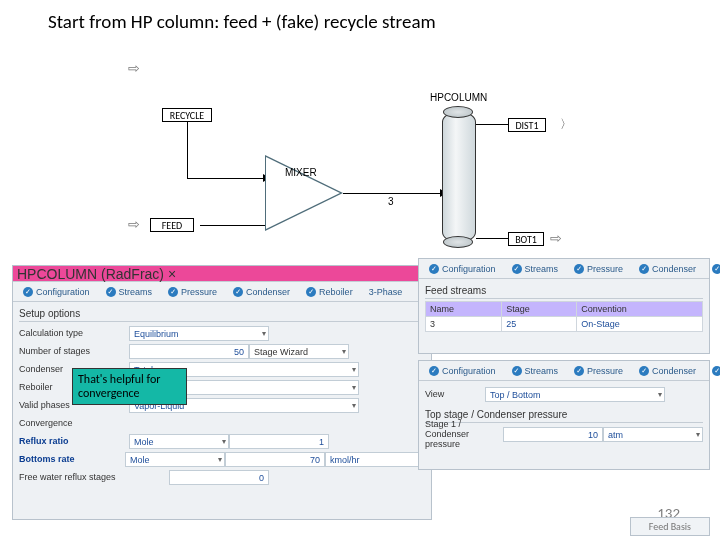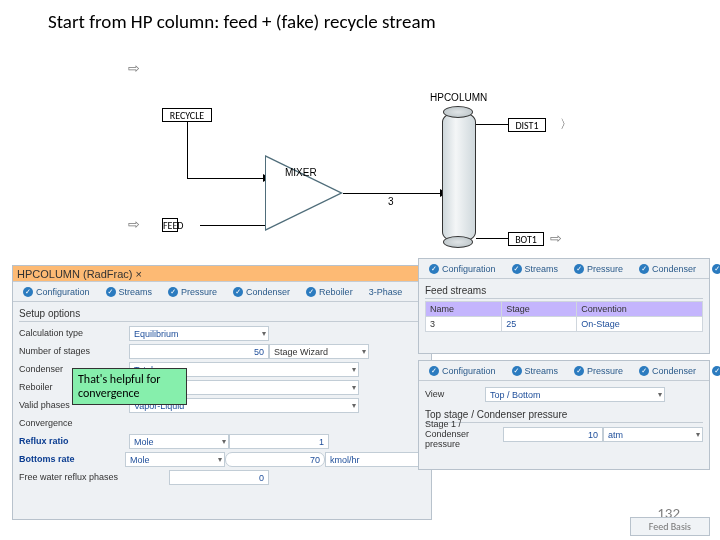--- a/index.html
+++ b/index.html
@@ -202,21 +202,21 @@
   }
   .highlight-red {
     outline: 2px solid #d11a1a;
     outline-offset: -1px;
   }
   .note-box {
     position: absolute;
     left: 72px;
     top: 368px;
     width: 115px;
-    background: #86efac;
+    background: #14b8a6;
     border: 1px solid #333;
     font-size: 12px;
     padding: 3px 5px;
     line-height: 1.2;
     z-index: 5;
   }
   .blue-bold-row .lbl { color: #0b3d91; font-weight: bold; }
   .table-mini {
     width: 100%;
     border-collapse: collapse;
@@ -235,23 +235,23 @@
     right: 10px;
     background: #f0f3f6;
     border: 1px solid #b8c2cc;
     font-size: 10px;
     padding: 2px 18px;
     color: #777;
     z-index: 3;
   }
   .titlebar {
     height: 16px;
-    background: #fdba74;
+    background: #ec4899;
     border-bottom: 1px solid #c4ccd4;
-    font-size: 11px;
+    font-size: 14px;
     color: #333;
     padding: 1px 4px;
     display: flex;
     align-items: center;
   }
   .small-arrow {
     position: absolute;
     font-size: 14px;
     color: #777;
   }
@@ -264,21 +264,21 @@
 
 <div class="flowsheet">
   <span class="small-arrow" style="left:-2px;top:0;">⇨</span>
 
   <div class="fs-box" style="left:32px;top:48px;width:50px;height:14px;">RECYCLE</div>
 
   <div class="vline" style="left:57px;top:62px;height:56px;"></div>
   <div class="hline" style="left:57px;top:118px;width:78px;"></div>
   <div class="arrowhead" style="left:133px;top:114px;"></div>
 
-  <div class="fs-box" style="left:32px;top:158px;width:16px;height:14px;">FEED</div>
+  <div class="fs-box" style="left:20px;top:158px;width:44px;height:14px;">FEED</div>
   <span class="small-arrow" style="left:-2px;top:156px;">⇨</span>
   <div class="hline" style="left:70px;top:165px;width:66px;"></div>
   <div class="vline" style="left:136px;top:118px;height:47px;"></div>
 
   <div class="mixer"></div>
   <div class="mixer-hole"></div>
   <div class="fs-label mixer-label">MIXER</div>
 
   <div class="hline" style="left:213px;top:133px;width:99px;"></div>
   <div class="arrowhead" style="left:310px;top:129px;"></div>
@@ -331,21 +331,21 @@
       </div>
   </div>
   <div class="panel-body">
     <div class="section-hdr">Setup options</div>
     <div class="form-row">
         <span class="lbl">Calculation type</span>
         <span class="val left dropdown-caret" style="width:140px;">Equilibrium</span>
       </div>
     <div class="form-row">
         <span class="lbl">Number of stages</span>
-        <span class="val" style="width:140px;">50</span>
+        <span class="val" style="width:120px;">50</span>
         <span class="val left dropdown-caret" style="width:90px;color:#333;">Stage Wizard</span>
       </div>
     <div class="form-row">
         <span class="lbl">Condenser</span>
         <span class="val left dropdown-caret" style="width:230px;">Total</span>
       </div>
     <div class="form-row">
         <span class="lbl">Reboiler</span>
         <span class="val left dropdown-caret" style="width:230px;">Kettle</span>
       </div>
@@ -358,25 +358,25 @@
       </div>
 
     <div class="form-row blue-bold-row">
         <span class="lbl">Reflux ratio</span>
         <span class="val left dropdown-caret" style="width:58px;">Mole</span>
         <span class="val" style="width:90px;">1</span>
       </div>
     <div class="form-row blue-bold-row">
         <span class="lbl">Bottoms rate</span>
         <span class="val left dropdown-caret" style="width:58px;">Mole</span>
-        <span class="val" style="width:90px;border-radius:7px;">70</span>
+        <span class="val" style="width:90px;">70</span>
         <span class="val left dropdown-caret" style="width:60px;">kmol/hr</span>
       </div>
     <div class="form-row">
-        <span class="lbl" style="width:150px;">Free water reflux phases</span>
+        <span class="lbl" style="width:150px;">Free water reflux stages</span>
         <span class="val" style="width:90px;">0</span>
       </div>
   </div>
 </div>
 
 <div class="note-box">That's helpful for convergence</div>
 
 <div class="panel panel-b">
   <div class="tabs-row">
     <div class="tab">

